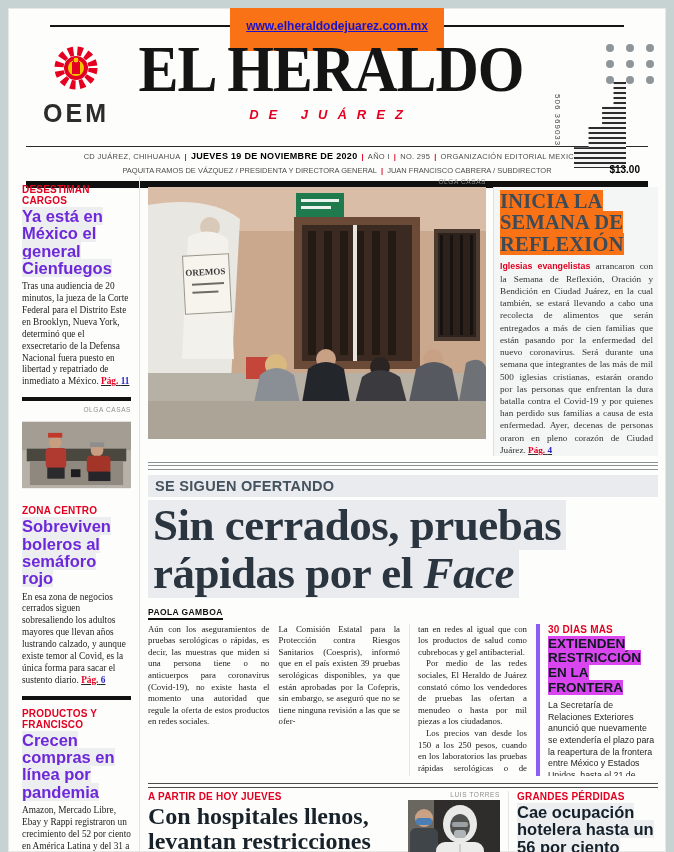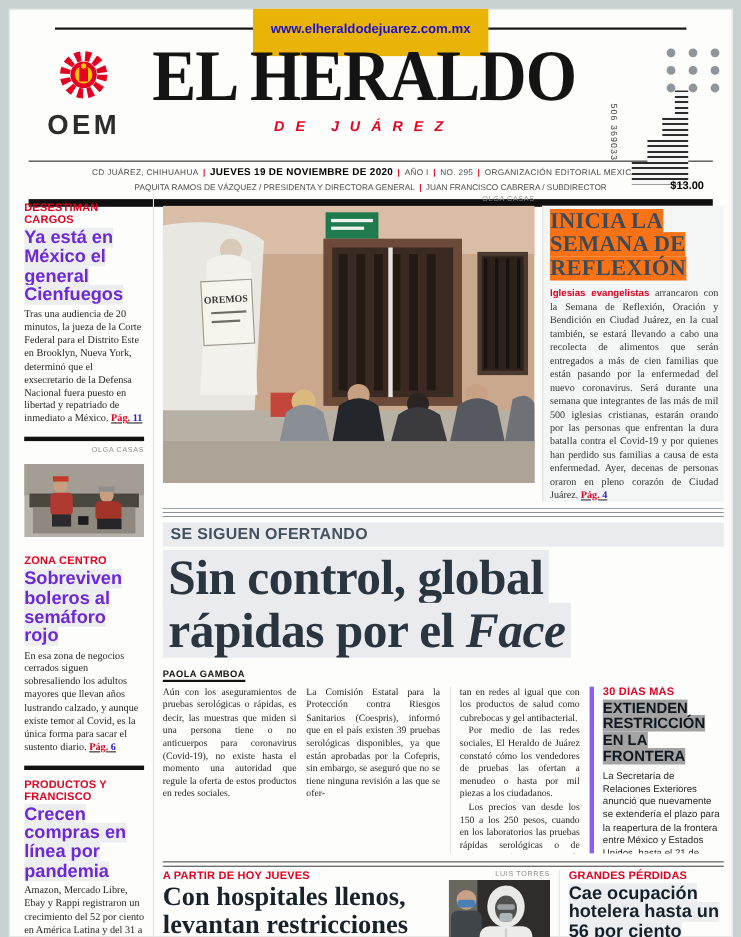--- a/index.html
+++ b/index.html
@@ -4,22 +4,22 @@
 <style>
   * { margin:0; padding:0; box-sizing:border-box; }
   html,body { background:#b9c6c6; font-family:"Liberation Sans", sans-serif; }
   .page { width:674px; height:852px; position:relative; background:#c7d2d2; overflow:hidden; }
   .sheet { position:absolute; left:8px; top:8px; width:658px; height:844px; background:#fdfdfc;
            overflow:hidden; box-shadow: inset 0 0 0 1px #e7e7e5; }
 
   
   .url-row { display:flex; align-items:center; margin:8px 42px 0 42px; height:20px; }
   .url-row .line { flex:1; height:2px; background:#151515; }
-  .url-banner { background:#eab308; color:#1b12cc; font-weight:bold; font-size:12px;
-                padding:18px 16px; white-space:nowrap; cursor:pointer; }
+  .url-banner { background:#f97316; color:#1b12cc; font-weight:bold; font-size:12px;
+                padding:18px 16px; text-decoration:underline; white-space:nowrap; cursor:pointer; }
   .masthead-row { position:relative; height:104px; margin-top:2px; }
   .oem-logo { position:absolute; left:30px; top:4px; width:76px; text-align:center; }
   .oem-text { font-weight:bold; font-size:25px; letter-spacing:3px; color:#2c2c2c; margin-top:1px; }
   .title-wrap { position:absolute; left:108px; width:430px; top:0; text-align:center; }
   .masthead-title { font-family:"Liberation Serif", serif; font-weight:bold; font-size:60px;
                     line-height:0.95; color:#141414; letter-spacing:-1px; transform:scaleY(1.1);
                     transform-origin:top; }
   .masthead-sub { margin-top:12px; color:#e30021; font-size:13px; font-weight:bold; letter-spacing:10px;font-style:italic; }
   .corner-art { position:absolute; right:10px; top:2px; width:96px; height:132px; }
   .dots { position:absolute; right:2px; top:4px; display:grid; grid-template-columns:repeat(3,8px);
@@ -88,21 +88,21 @@
   .subhead { font-family:"Liberation Serif", serif; font-weight:bold; font-size:13.5px;
              line-height:1.18; color:#161616; margin-bottom:7px; }
   .cols2 { display:flex; gap:9px; }
   .colp { flex:1; font-family:"Liberation Serif", serif; font-size:8.8px; line-height:1.32;
           color:#222; text-align:justify; }
   .col3 { width:118px; font-family:"Liberation Serif", serif; font-size:8.8px; line-height:1.32;
           color:#222; text-align:justify; border-left:1px solid #e6e6e4; padding-left:8px; }
   .col3 p + p { text-indent:8px; }
   .frontera { width:122px; border-left:4px solid #8b5cf6; padding-left:8px; }
   .frontera h4 { font-size:13.5px; font-weight:bold; color:#10181f; line-height:1.1; margin-top:2px; }
-  .frontera h4 .hl { background:#a3a3a3; }
+  .frontera h4 .hl { background:#d946ef; }
   .frontera p { font-size:8.8px; line-height:1.33; color:#242424; margin-top:4px; }
 
   .double-rule { margin-top:7px; border-top:1px solid #4c4c4c; border-bottom:1px solid #4c4c4c; height:5px; }
 
   
   .bottom-row { display:flex; gap:8px; margin-top:3px; }
   .hosp { width:252px; }
   .hosp h3 { font-family:"Liberation Serif", serif; font-weight:bold; font-size:24px;
              line-height:1.08; color:#18222a; margin-top:2px; }
   .photo-mid { width:92px; }
@@ -264,21 +264,21 @@
           <h3><span class="hl">INICIA LA SEMANA DE REFLEXIÓN</span></h3>
           <p><span class="lead">Iglesias evangelistas</span><span> arrancaron con la Semana de Reflexión, Oración y Bendición en Ciudad Juárez, en la cual también, se estará llevando a cabo una recolecta de alimentos que serán entregados a más de cien familias que están pasando por la enfermedad del nuevo coronavirus. Será durante una semana que integrantes de las más de mil 500 iglesias cristianas, estarán orando por las personas que enfrentan la dura batalla contra el Covid-19 y por quienes han perdido sus familias a causa de esta enfermedad. Ayer, decenas de personas oraron en pleno corazón de Ciudad Juárez.</span>
             <a class="pg-link"><span class="lbl">Pág.</span> <span class="num">4</span></a>
           </p>
         </div>
       </div>
 
       <div class="triple-rule"></div>
       <div class="kicker-bar">SE SIGUEN OFERTANDO</div>
       <div class="main-headline">
-        <div><span class="hl">Sin control, global</span></div>
+        <div><span class="hl">Sin cerrados, pruebas</span></div>
         <div><span class="hl"><span>rápidas por el </span><span class="face">Face</span></span></div>
       </div>
       <div class="byline">PAOLA GAMBOA</div>
 
       <div class="story-row">
         <div class="story-main">
           <div class="cols2">
             <div class="colp">Aún con los aseguramientos de pruebas serológicas o rápidas, es decir, las muestras que miden si una persona tiene o no anticuerpos para coronavirus (Covid-19), no existe hasta el momento una autoridad que regule la oferta de estos productos en redes sociales.</div>
             <div class="colp">La Comisión Estatal para la Protección contra Riesgos Sanitarios (Coespris), informó que en el país existen 39 pruebas serológicas disponibles, ya que están aprobadas por la Cofepris, sin embargo, se aseguró que no se tiene ninguna revisión a las que se ofer-</div>
           </div>

